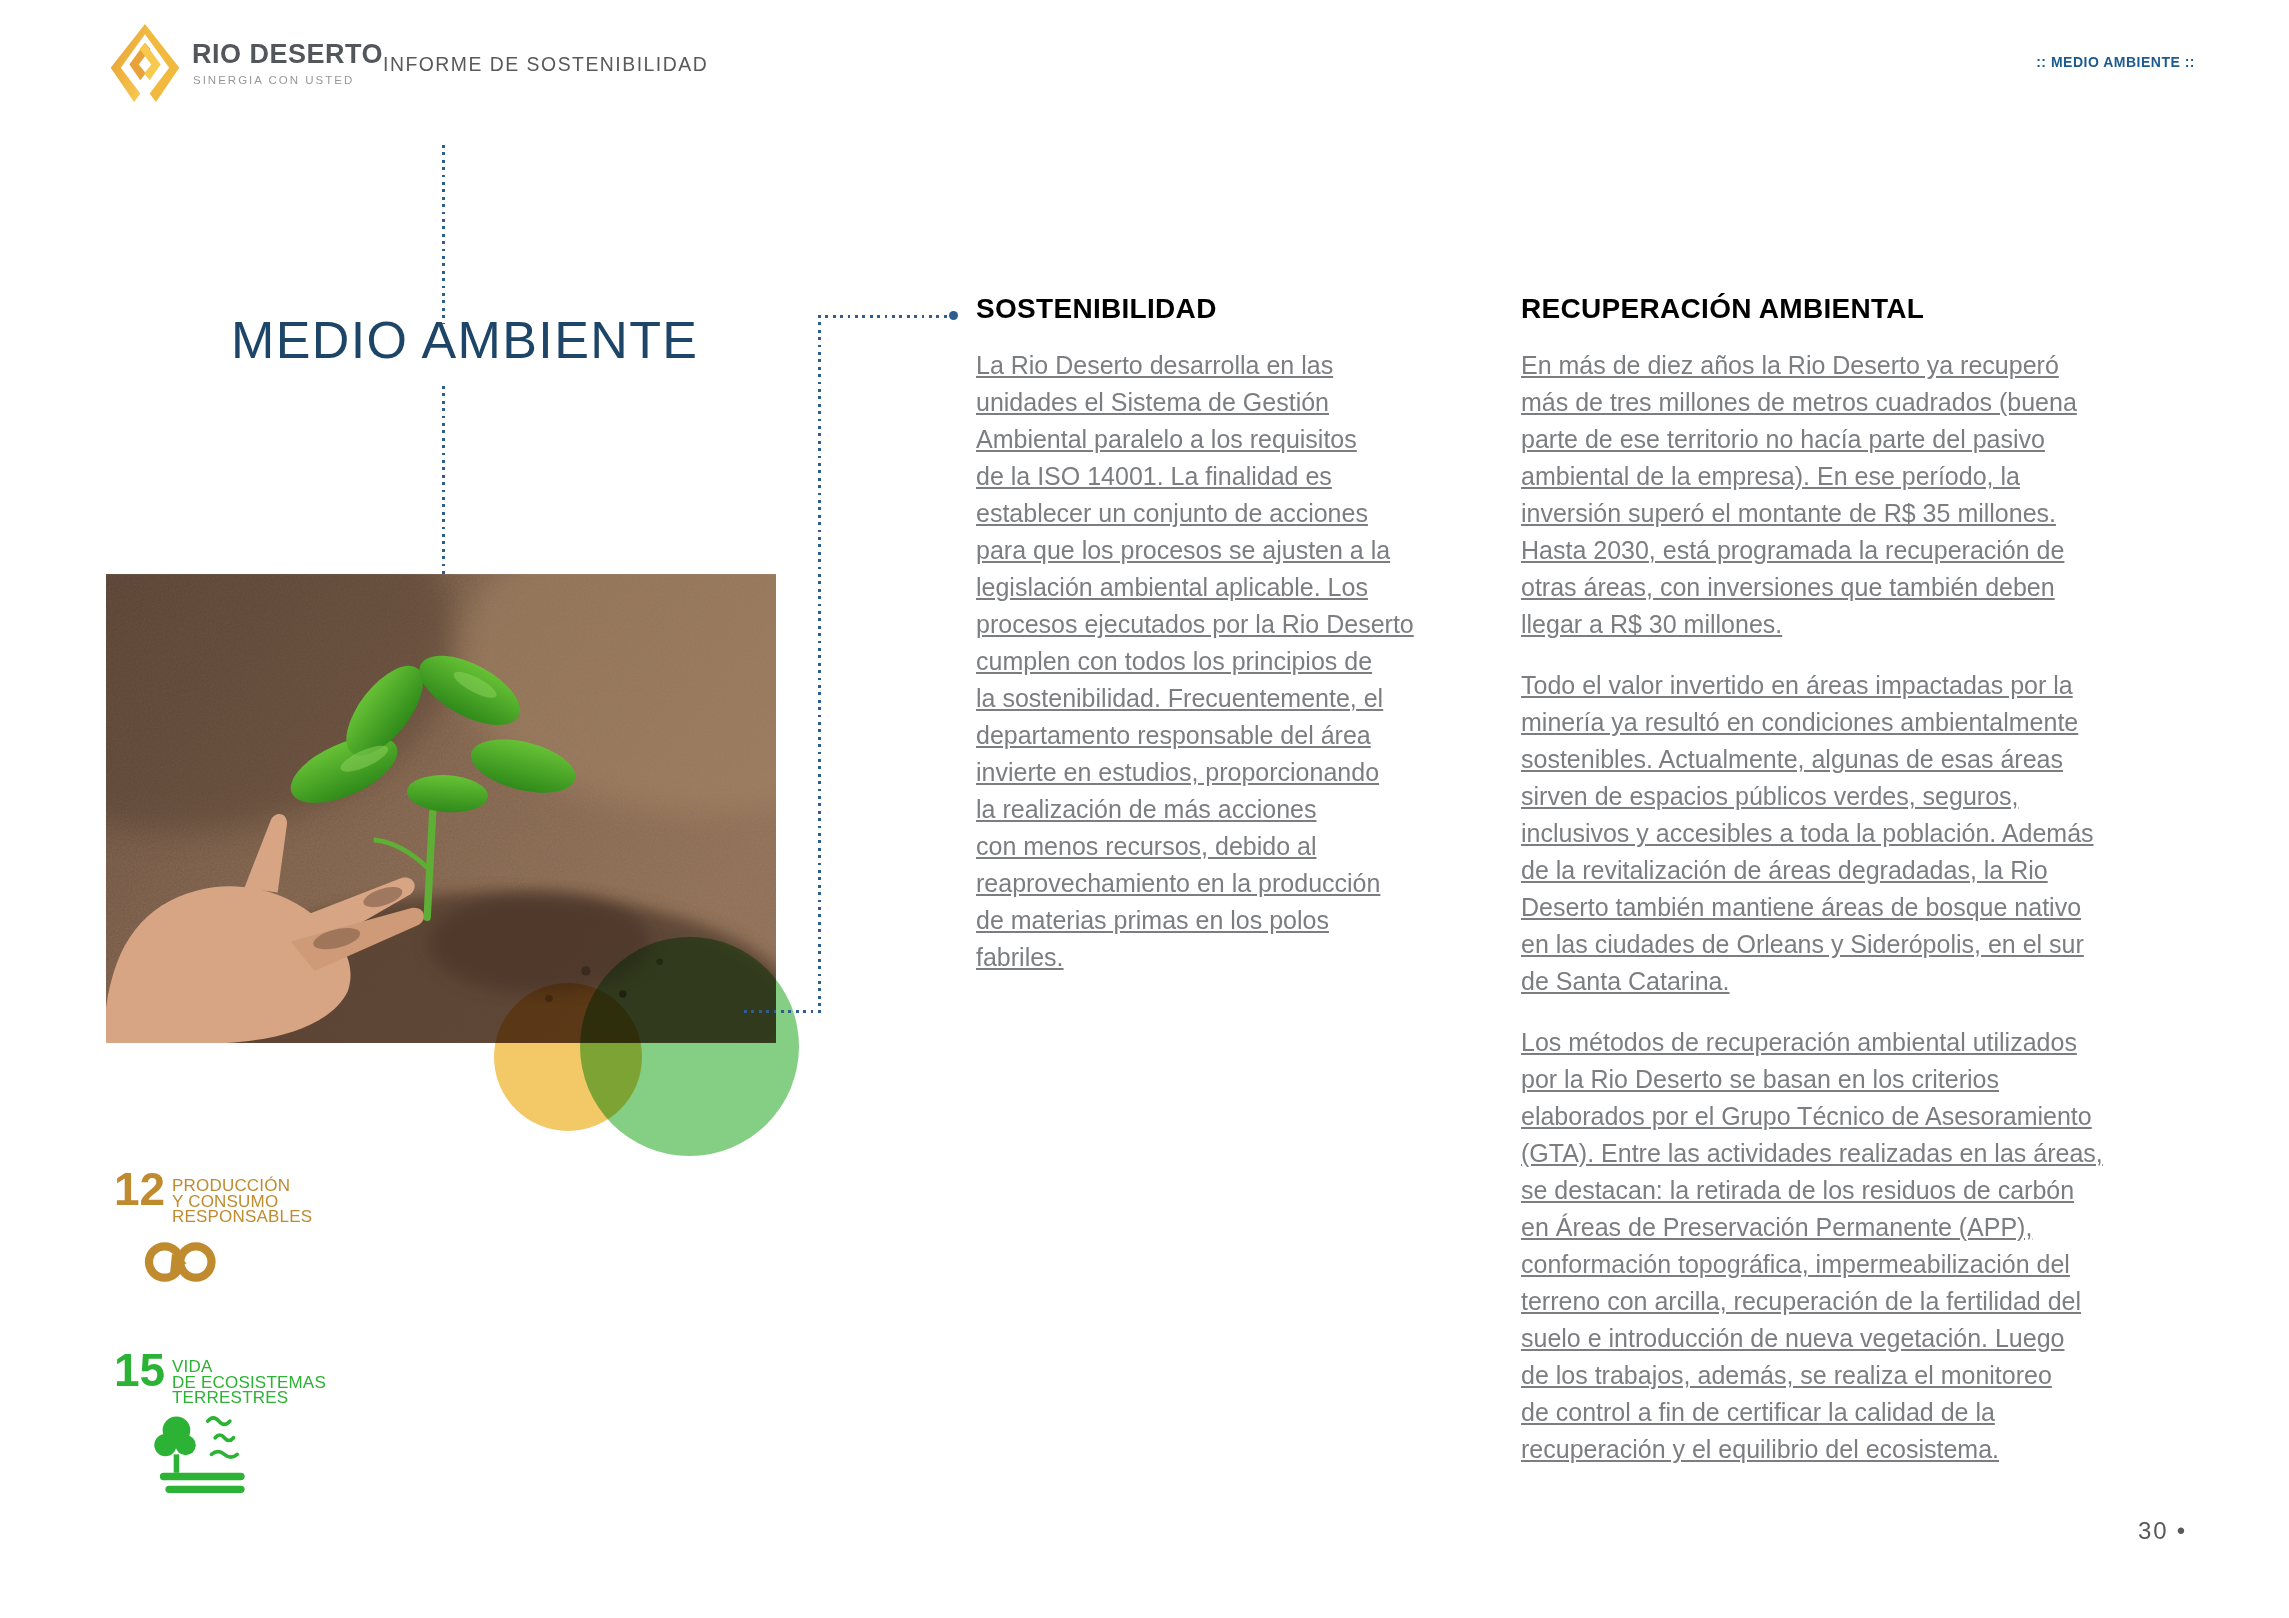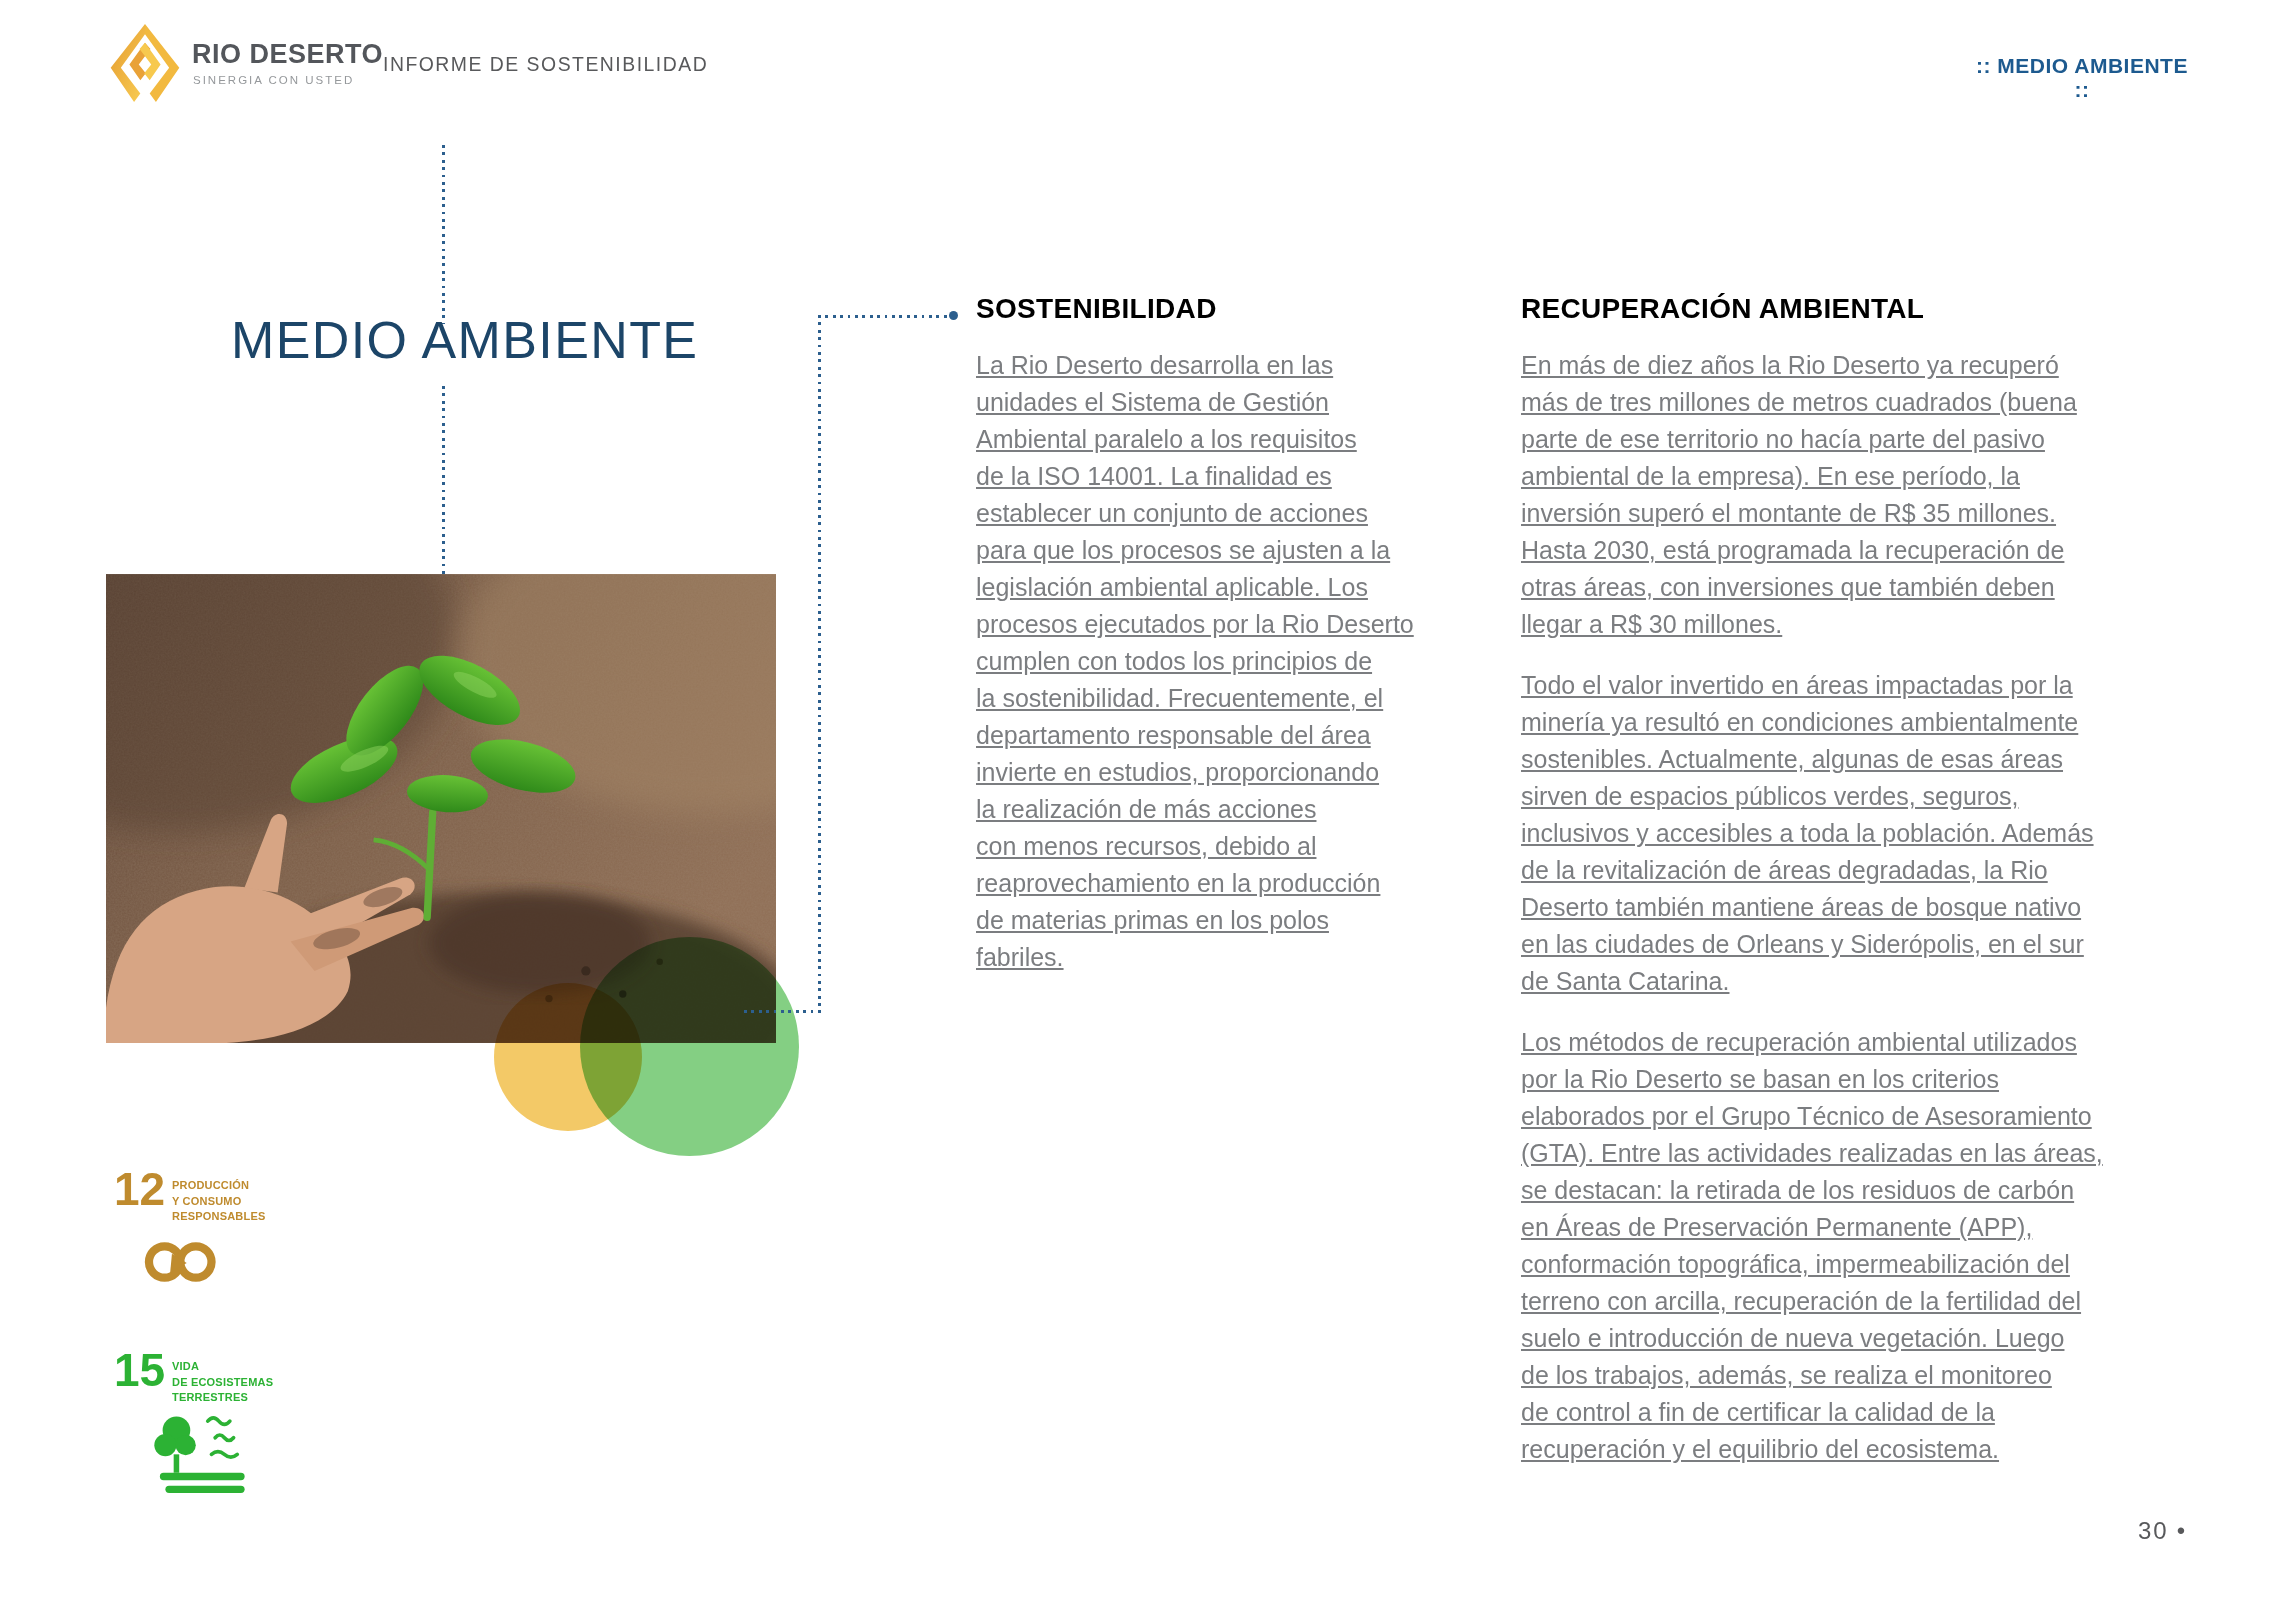--- a/index.html
+++ b/index.html
@@ -11,21 +11,21 @@
     overflow:hidden;
     padding-left:35px;
   }
   .abs{position:absolute;}
   .pre{white-space:pre-line;}
 
   
   .brand-name{left:192px;top:39px;font-size:27px;font-weight:bold;color:#53565b;letter-spacing:0.5px;}
   .brand-tagline{left:193px;top:74px;font-size:11.5px;color:#95989b;letter-spacing:2px;}
   .doc-title{left:383px;top:53px;font-size:19.4px;color:#58595b;letter-spacing:1.5px;}
-  .section-marker{left:1969px;top:54px;width:226px;text-align:center;font-size:21px;font-weight:bold;color:#1d5a8f;letter-spacing:0.5px;}
+  .section-marker{left:1969px;top:54px;width:226px;text-align:right;font-size:14px;font-weight:bold;color:#1d5a8f;letter-spacing:0.5px;}
 
   
   .page-title{left:231px;top:312px;font-size:52px;line-height:57px;font-weight:500;color:#1c4568;letter-spacing:1.4px;}
   .vdots{width:2.8px;background-image:repeating-linear-gradient(180deg,#2c5f8e 0 2.8px,transparent 2.8px 7.4px);}
   .hdots{height:2.8px;background-image:repeating-linear-gradient(90deg,#2c5f8e 0 2.8px,transparent 2.8px 7.4px);}
   .cdot{width:9.2px;height:9.2px;border-radius:50%;background:#2c5f8e;}
 
   .photo{left:106px;top:574px;width:670px;height:469px;overflow:hidden;}
   .circle{border-radius:50%;mix-blend-mode:multiply;}
   .circle.yellow{left:494px;top:983px;width:148px;height:148px;background:#F3C967;}
@@ -35,21 +35,21 @@
   .col-heading{font-size:28px;font-weight:bold;color:#000000;letter-spacing:0.3px;}
   .body-text{font-size:25px;line-height:37px;color:#7b7d80;text-decoration:underline;}
   .body-text p{margin:0 0 24px 0;}
   .mid-col-heading{left:976px;top:293px;}
   .mid-col-body{left:976px;top:347px;width:540px;}
   .right-col-heading{left:1521px;top:293px;}
   .right-col-body{left:1521px;top:347px;width:681px;}
 
   
   .sdg-number{font-size:46px;font-weight:bold;line-height:48px;}
-  .sdg-label{font-size:11px;font-weight:bold;line-height:15.7px;letter-spacing:0.2px;}
+  .sdg-label{font-size:17px;font-weight:normal;line-height:15.7px;letter-spacing:0.2px;}
   .sdg12{color:#BF8B2E;}
   .sdg15{color:#2CB234;}
   .sdg-caption{width:480px;font-size:23px;line-height:31px;font-style:italic;color:#6e7073;}
 
   .page-number{left:2138px;top:1517px;font-size:24px;color:#58595b;letter-spacing:1.8px;}
 </style>
 </head>
 <body>
 
 <div class="page">

